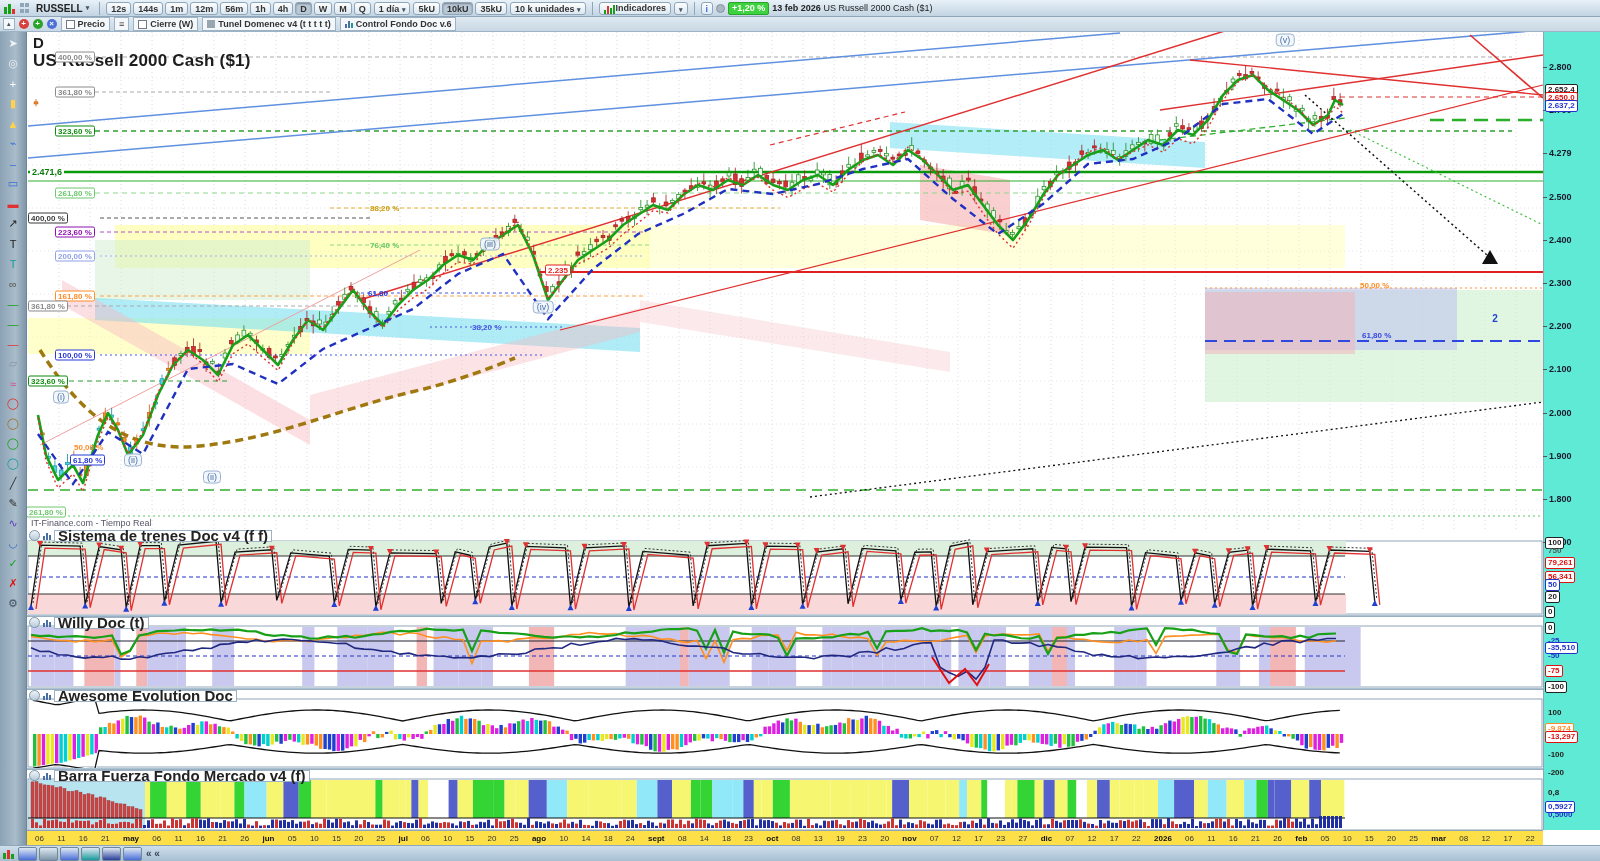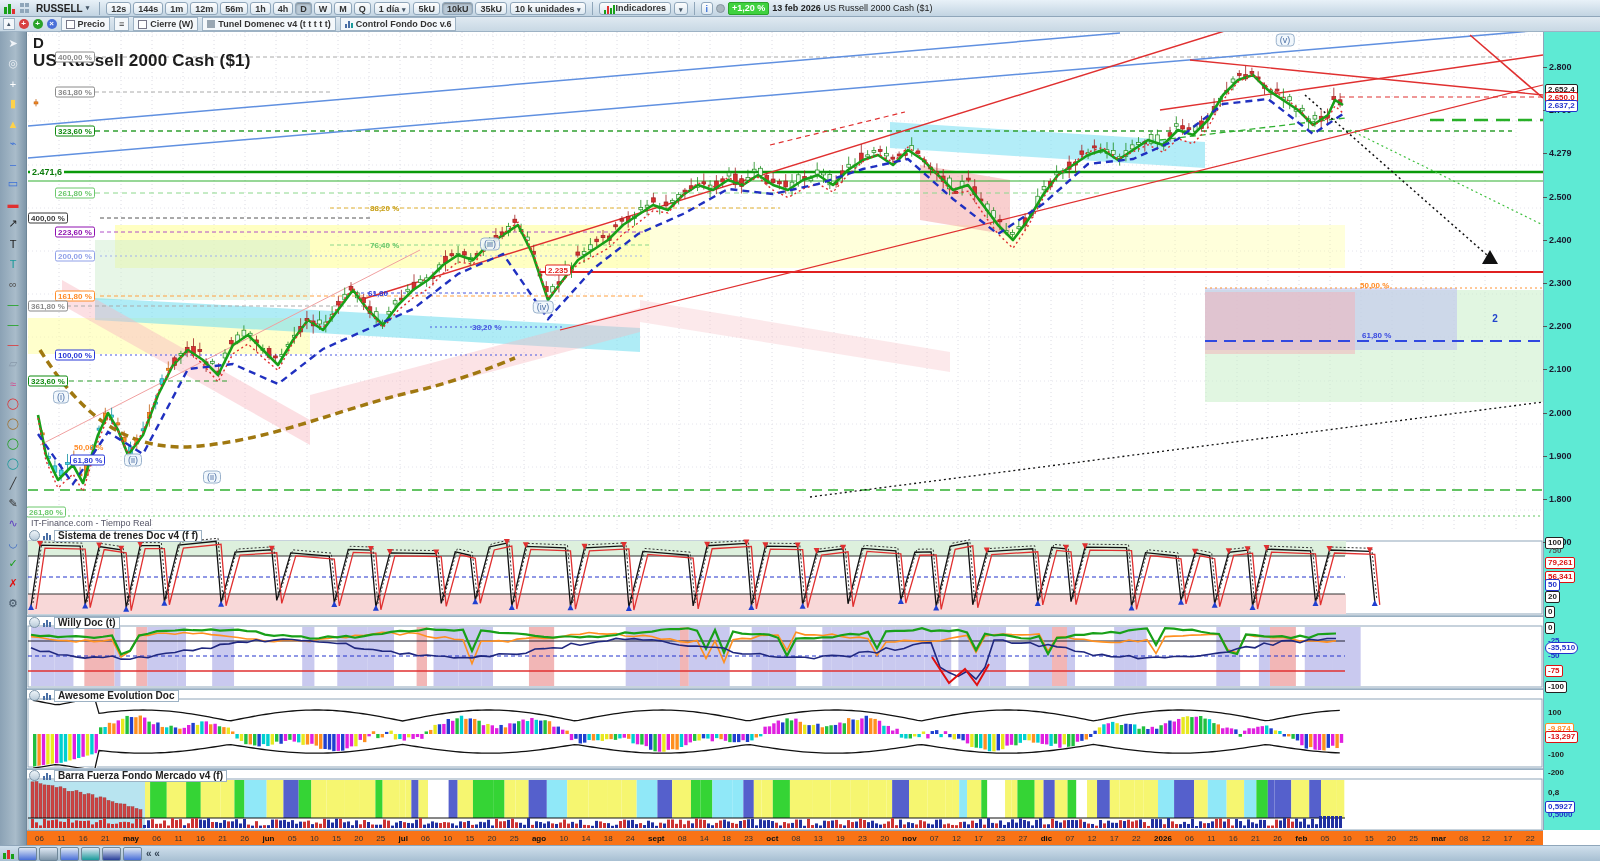--- a/index.html
+++ b/index.html
@@ -39,24 +39,24 @@
   #price-axis{position:absolute;left:1543px;top:32px;width:57px;height:798px;background:#5eead4;border-left:1px solid #8fa6ba;z-index:20;}
   .tick{position:absolute;left:5px;transform:translateY(-50%);font-size:9px;font-weight:bold;color:#1a1a2e;}
   .tick:before{content:"";position:absolute;left:-6px;top:50%;width:4px;height:1px;background:#555;}
   .axis-badge{position:absolute;left:1px;transform:translateY(-50%);font-size:8px;font-weight:bold;border:1px solid;background:#fff;border-radius:2px;padding:0 2px;line-height:10px;white-space:nowrap;}
   
   .panel{position:absolute;left:27px;width:1516px;background:#fff;}
   .panel-header{position:absolute;left:2px;top:0;height:11px;display:flex;align-items:center;gap:3px;z-index:8;}
   .panel-collapse{width:9px;height:9px;border-radius:50%;background:linear-gradient(#eef4f9,#b9cbd9);border:1px solid #7d95a9;display:inline-block;cursor:pointer;}
   .panel-bars{display:inline-flex;gap:1px;align-items:flex-end;height:8px;}
   .panel-bars i{width:2px;background:#4a6fa5;display:inline-block;}
-  .panel-title{font-size:10px;font-weight:bold;color:#222;background:#fff;border:1px solid #9db2c4;padding:0 3px;line-height:10px;}
+  .panel-title{font-size:15px;font-weight:bold;color:#222;background:#fff;border:1px solid #9db2c4;padding:0 3px;line-height:10px;}
   .panel-divider{position:absolute;left:27px;width:1516px;height:2px;background:linear-gradient(#b9cbd9,#8fa6ba);z-index:9;}
   
-  #date-axis{position:absolute;left:27px;top:830px;width:1516px;height:15px;background:#f97316;border-top:1px solid #8fa6ba;display:flex;align-items:center;justify-content:space-between;padding:0 8px;box-sizing:border-box;z-index:20;}
+  #date-axis{position:absolute;left:27px;top:830px;width:1516px;height:15px;background:#fde047;border-top:1px solid #8fa6ba;display:flex;align-items:center;justify-content:space-between;padding:0 8px;box-sizing:border-box;z-index:20;}
   .date-label{font-size:8px;color:#333;white-space:nowrap;}
   .date-label.month{font-weight:bold;color:#111;}
   
   #taskbar{position:absolute;left:0;top:845px;width:1600px;height:16px;background:linear-gradient(#cfdfec,#a7bfd2);border-top:1px solid #8fa6ba;display:flex;align-items:center;gap:2px;padding:0 3px;box-sizing:border-box;z-index:30;}
   .task-btn{width:17px;height:12px;border:1px solid #6f8799;border-radius:2px;cursor:pointer;}
   .task-chevron{font-size:10px;color:#345;font-weight:bold;cursor:pointer;line-height:12px;padding:0 2px;}
 </style>
 </head>
 <body>
 
@@ -773,21 +773,21 @@
       <span class="axis-badge" style="top: 74px; color: rgb(34, 51, 204); border-color: rgb(34, 51, 204);">2.637,2</span>
       <span class="axis-badge" style="top: 511px; color: rgb(34, 34, 34); border-color: rgb(34, 34, 34);">100</span>
       <span class="axis-badge" style="top: 519px; color: rgb(85, 85, 85); border-color: transparent; background: transparent;">750</span>
       <span class="axis-badge" style="top: 531px; color: rgb(221, 17, 17); border-color: rgb(221, 17, 17);">79,261</span>
       <span class="axis-badge" style="top: 545px; color: rgb(221, 17, 17); border-color: rgb(221, 17, 17);">56,341</span>
       <span class="axis-badge" style="top: 553px; color: rgb(34, 51, 204); border-color: rgb(34, 51, 204);">50</span>
       <span class="axis-badge" style="top: 565px; color: rgb(34, 34, 34); border-color: rgb(34, 34, 34);">20</span>
       <span class="axis-badge" style="top: 580px; color: rgb(34, 34, 34); border-color: rgb(34, 34, 34);">0</span>
       <span class="axis-badge" style="top: 596px; color: rgb(34, 34, 34); border-color: rgb(34, 34, 34);">0</span>
       <span class="axis-badge" style="top: 609px; color: rgb(34, 51, 204); border-color: transparent; background: transparent;">-25</span>
-      <span class="axis-badge" style="top: 616px; color: rgb(34, 51, 204); border-color: rgb(34, 51, 204); border-radius: 6px;">-35,510</span>
+      <span class="axis-badge" style="top: 616px; color: rgb(34, 51, 204); border-color: rgb(34, 51, 204);">-35,510</span>
       <span class="axis-badge" style="top: 624px; color: rgb(34, 51, 204); border-color: transparent; background: transparent;">-50</span>
       <span class="axis-badge" style="top: 639px; color: rgb(221, 17, 17); border-color: rgb(221, 17, 17);">-75</span>
       <span class="axis-badge" style="top: 655px; color: rgb(34, 34, 34); border-color: rgb(34, 34, 34);">-100</span>
       <span class="axis-badge" style="top: 681px; color: rgb(34, 34, 34); border-color: transparent; background: transparent;">100</span>
       <span class="axis-badge" style="top: 697px; color: rgb(255, 140, 40); border-color: rgb(255, 140, 40);">-9,874</span>
       <span class="axis-badge" style="top: 705px; color: rgb(221, 17, 17); border-color: rgb(221, 17, 17);">-13,297</span>
       <span class="axis-badge" style="top: 723px; color: rgb(34, 34, 34); border-color: transparent; background: transparent;">-100</span>
       <span class="axis-badge" style="top: 741px; color: rgb(34, 34, 34); border-color: transparent; background: transparent;">-200</span>
       <span class="axis-badge" style="top: 761px; color: rgb(34, 34, 34); border-color: transparent; background: transparent;">0,8</span>
       <span class="axis-badge" style="top: 775px; color: rgb(34, 51, 204); border-color: rgb(34, 51, 204);">0,5927</span>

